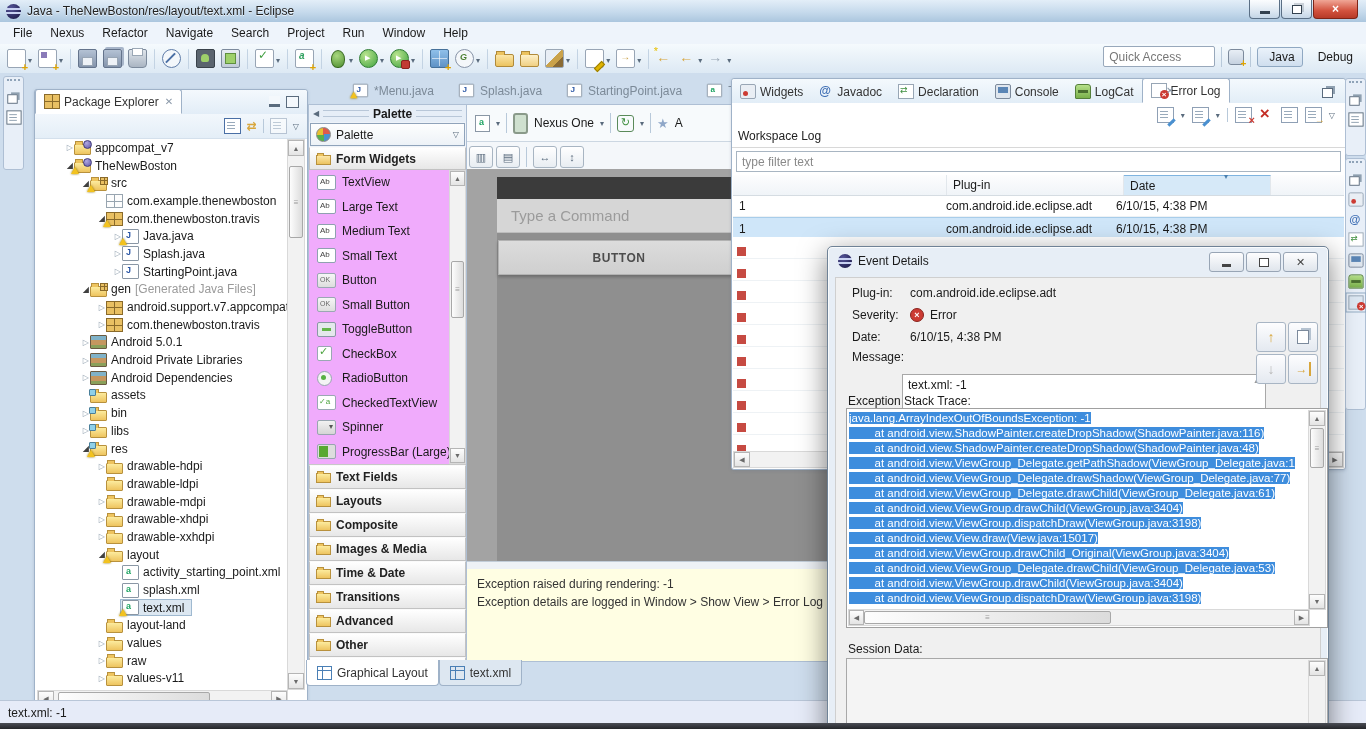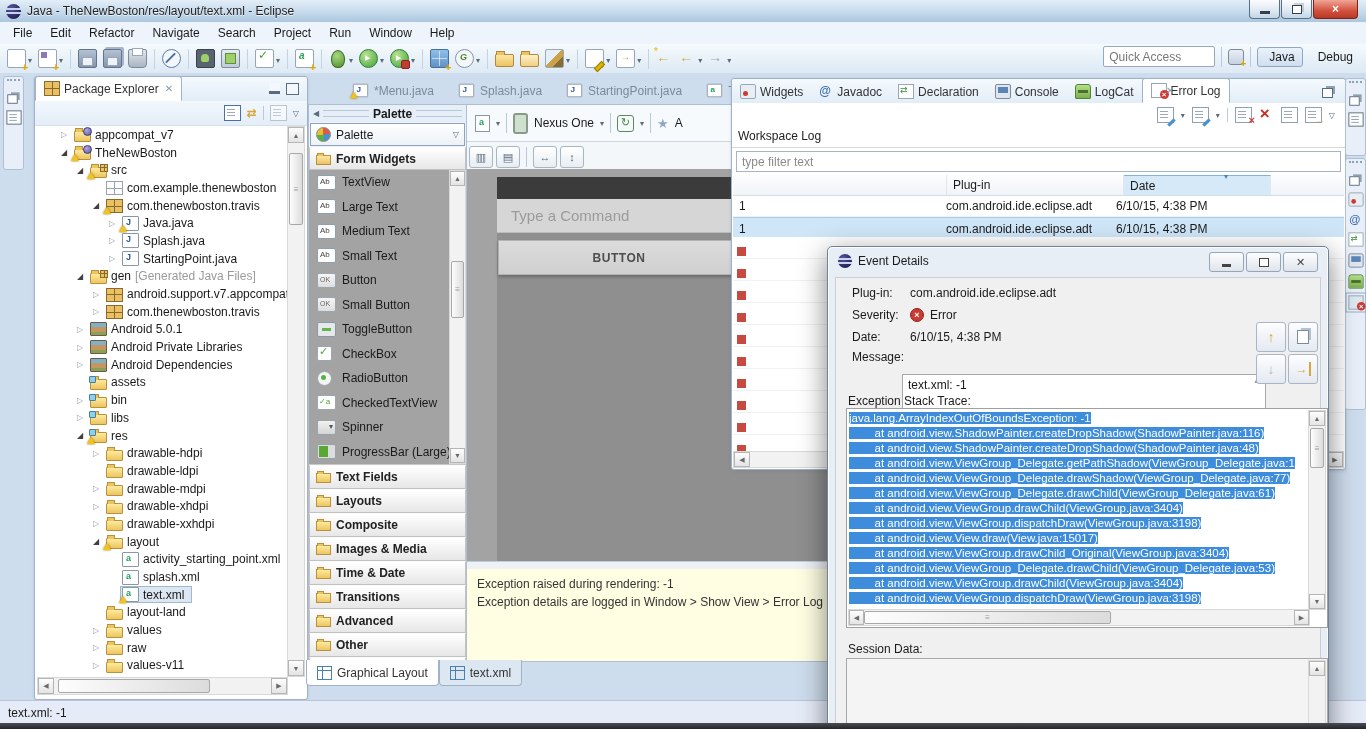--- a/index.html
+++ b/index.html
@@ -128,21 +128,21 @@
   
   .palette{left:308px;top:104px;width:157px;height:556px;background:#eef3f9;border:1px solid #aebfd4;z-index:1;}
   .pal-head{height:17px;display:flex;align-items:center;gap:4px;padding:0 4px;background:#e6eef7;}
   .pal-head .lines{flex:1;height:5px;border-top:1px solid #b8c7d8;border-bottom:1px solid #b8c7d8;}
   .pal-dd{height:21px;margin:1px;background:linear-gradient(#fdfefe,#edf2f7);border:1px solid #8fa3ba;display:flex;align-items:center;gap:5px;padding:0 5px;}
   .pal-ico{width:13px;height:13px;border-radius:50%;background:conic-gradient(#e05a4a 0 90deg,#4a90d0 90deg 180deg,#58b048 180deg 270deg,#e8c030 270deg);border:1px solid #888;}
   .pcat{height:22px;background:linear-gradient(#ffffff,#e7e7e7);border:1px solid #c2c2c2;border-top-color:#fafafa;display:flex;align-items:center;gap:5px;padding:0 6px;font-weight:bold;color:#222;}
   .pcat.active{height:21px;}
   .fico{width:13px;height:8px;background:linear-gradient(#fceb9e,#eec45f);border:1px solid #b8913d;position:relative;margin-top:2px;}
   .fico::before{content:"";position:absolute;top:-3px;left:0;width:5px;height:2px;background:#eec45f;border:1px solid #b8913d;border-bottom:none;}
-  .pwlist{position:relative;background:#a3a3a3;height:294px;border-bottom:1px solid #c8c8c8;}
+  .pwlist{position:relative;background:#f0abfc;height:294px;border-bottom:1px solid #c8c8c8;}
   .pwitem{height:24.5px;display:flex;align-items:center;padding-left:8px;}
   .pico{width:17px;height:13px;margin-right:6px;flex:0 0 17px;position:relative;border-radius:2px;}
   .pico[data-picon="ab"]{border:1px solid #8fa0b0;background:#fff;}
   .pico[data-picon="ab"]::after{content:"Ab";font-size:8px;color:#444;position:absolute;left:2px;top:1px;}
   .pico[data-picon="ok"]{border:1px solid #9aa7b3;background:linear-gradient(#f6f6f6,#ddd);}
   .pico[data-picon="ok"]::after{content:"OK";font-size:7px;color:#666;position:absolute;left:2px;top:2px;}
   .pico[data-picon="toggle"]{border:1px solid #8a98a5;background:#e4e8ec;}
   .pico[data-picon="toggle"]::after{content:"";position:absolute;left:4px;top:5px;width:9px;height:3px;background:#64b54a;}
   .pico[data-picon="check"]{border:1px solid #9aa7b3;background:#fff;width:13px;flex-basis:13px;margin-right:10px;}
   .pico[data-picon="check"]::after{content:"✓";color:#4ca33e;font-weight:bold;font-size:11px;position:absolute;left:1px;top:-2px;}
@@ -250,21 +250,21 @@
         </span>
       <span class="wbtn">
           <span class="resq"></span>
         </span>
       <span class="wbtn close">×</span>
     </span>
   </div>
 
   <div class="abs menubar">
     <span class="mitem">File</span>
-      <span class="mitem">Edit</span>
+      <span class="mitem">Nexus</span>
       <span class="mitem">Refactor</span>
       <span class="mitem">Navigate</span>
       <span class="mitem">Search</span>
       <span class="mitem">Project</span>
       <span class="mitem">Run</span>
       <span class="mitem">Window</span>
       <span class="mitem">Help</span>
   </div>
 
   <div class="abs toolbar">
@@ -456,21 +456,21 @@
   </div>
 
   <div class="abs mainbg"></div>
 
   <div class="abs mstrip" style="left:3px;top:76px;height:90px;">
     <span class="grip"></span>
     <span class="tbico msic" data-k="restore"></span>
     <span class="tbico msic" data-k="outline"></span>
   </div>
 
-  <div class="abs panel" style="left:34px;top:76px;width:272px;height:622px;">
+  <div class="abs panel" style="left:34px;top:89px;width:272px;height:622px;text-align:right;">
     <div class="vtabs">
       <span class="vtab" data-active="true">
         <span class="tbico" data-k="pkgexp"></span>
         <span>Package Explorer</span>
         <span class="closex">✕</span>
       </span>
     </div>
     <span class="minimax">
       <span class="mm min"></span>
       <span class="mm"></span>

